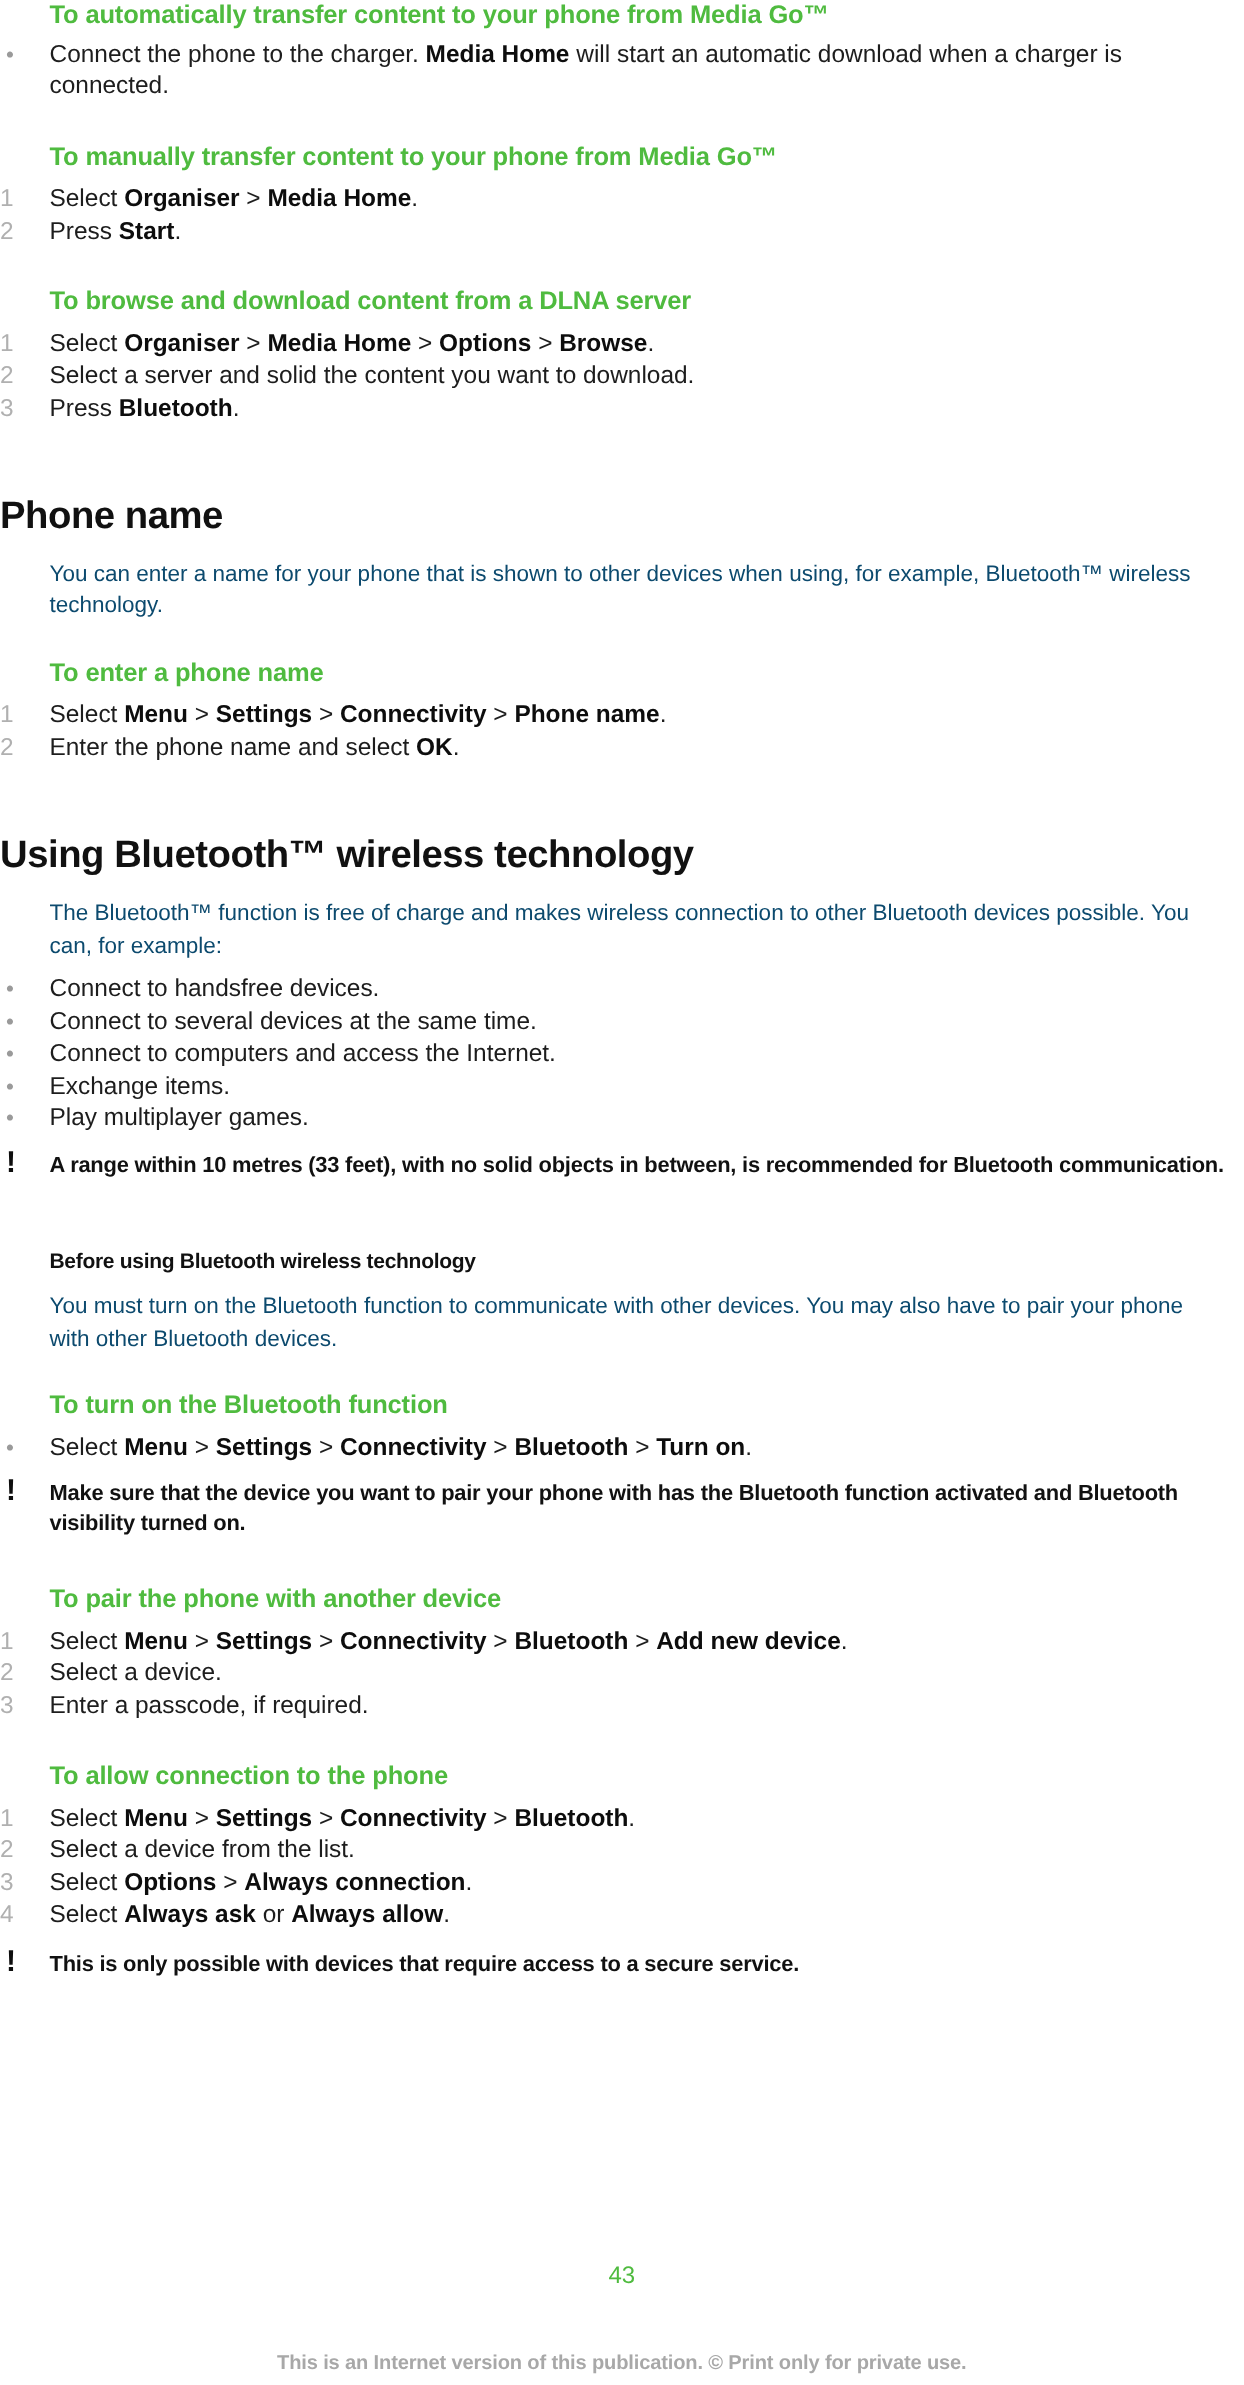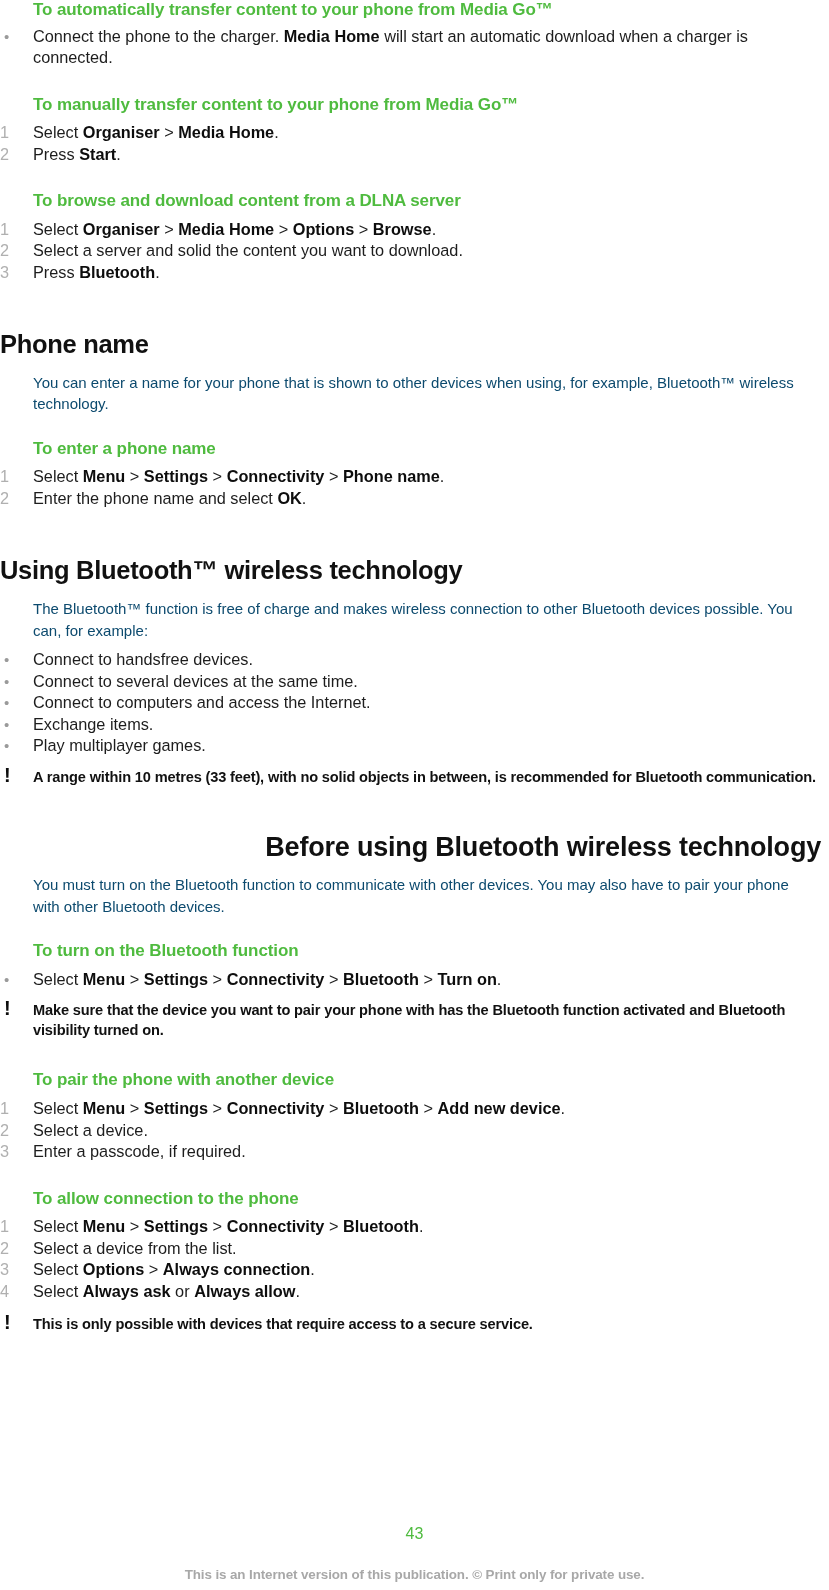--- a/index.html
+++ b/index.html
@@ -27,28 +27,27 @@
   .h1 {
     font-size: 25.5px;
     font-weight: bold;
     color: #111111;
     letter-spacing: -0.3px;
     margin: 0;
     padding: 0 0 0 0;
     line-height: 1.05;
   }
   .h2 {
-    font-size: 27px;
+    font-size: 14px;
     font-weight: bold;
     color: #111111;
     letter-spacing: -0.2px;
     margin: 0;
     line-height: 1.1;
     padding-left: 33px;
-    text-align: right;
   }
   .h3 {
     font-size: 17px;
     font-weight: bold;
     color: #4fbb3f;
     margin: 0;
     line-height: 1.15;
     padding-left: 33px;
     letter-spacing: -0.1px;
   }
@@ -137,21 +136,21 @@
     left: 0;
     right: 0;
     bottom: 0;
     width: 829px;
   }
   .page-number {
     text-align: center;
     color: #4fbb3f;
     font-size: 16px;
     position: absolute;
-    bottom: 47px;
+    bottom: 63px;
     left: 0;
     right: 0;
   }
   .footer-note {
     text-align: center;
     color: #a8a8a8;
     font-size: 13.4px;
     font-weight: bold;
     position: absolute;
     bottom: 8px;

